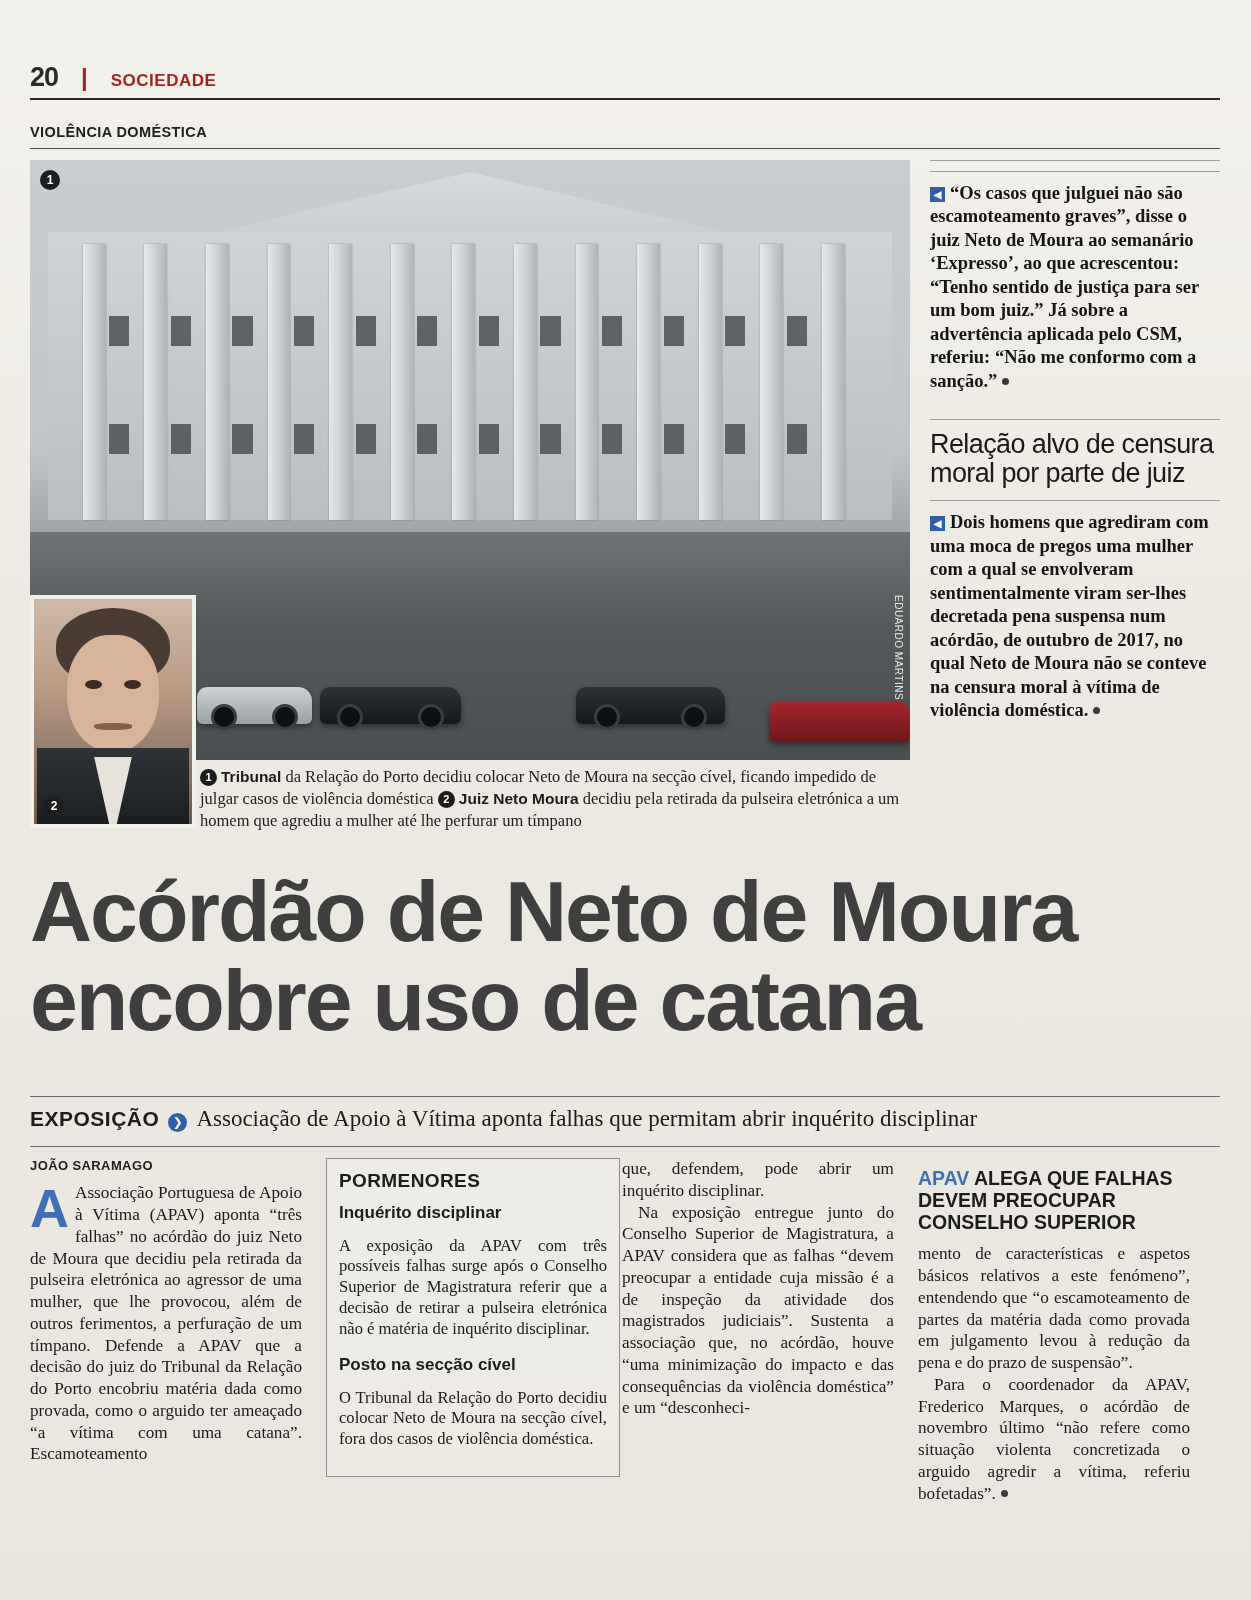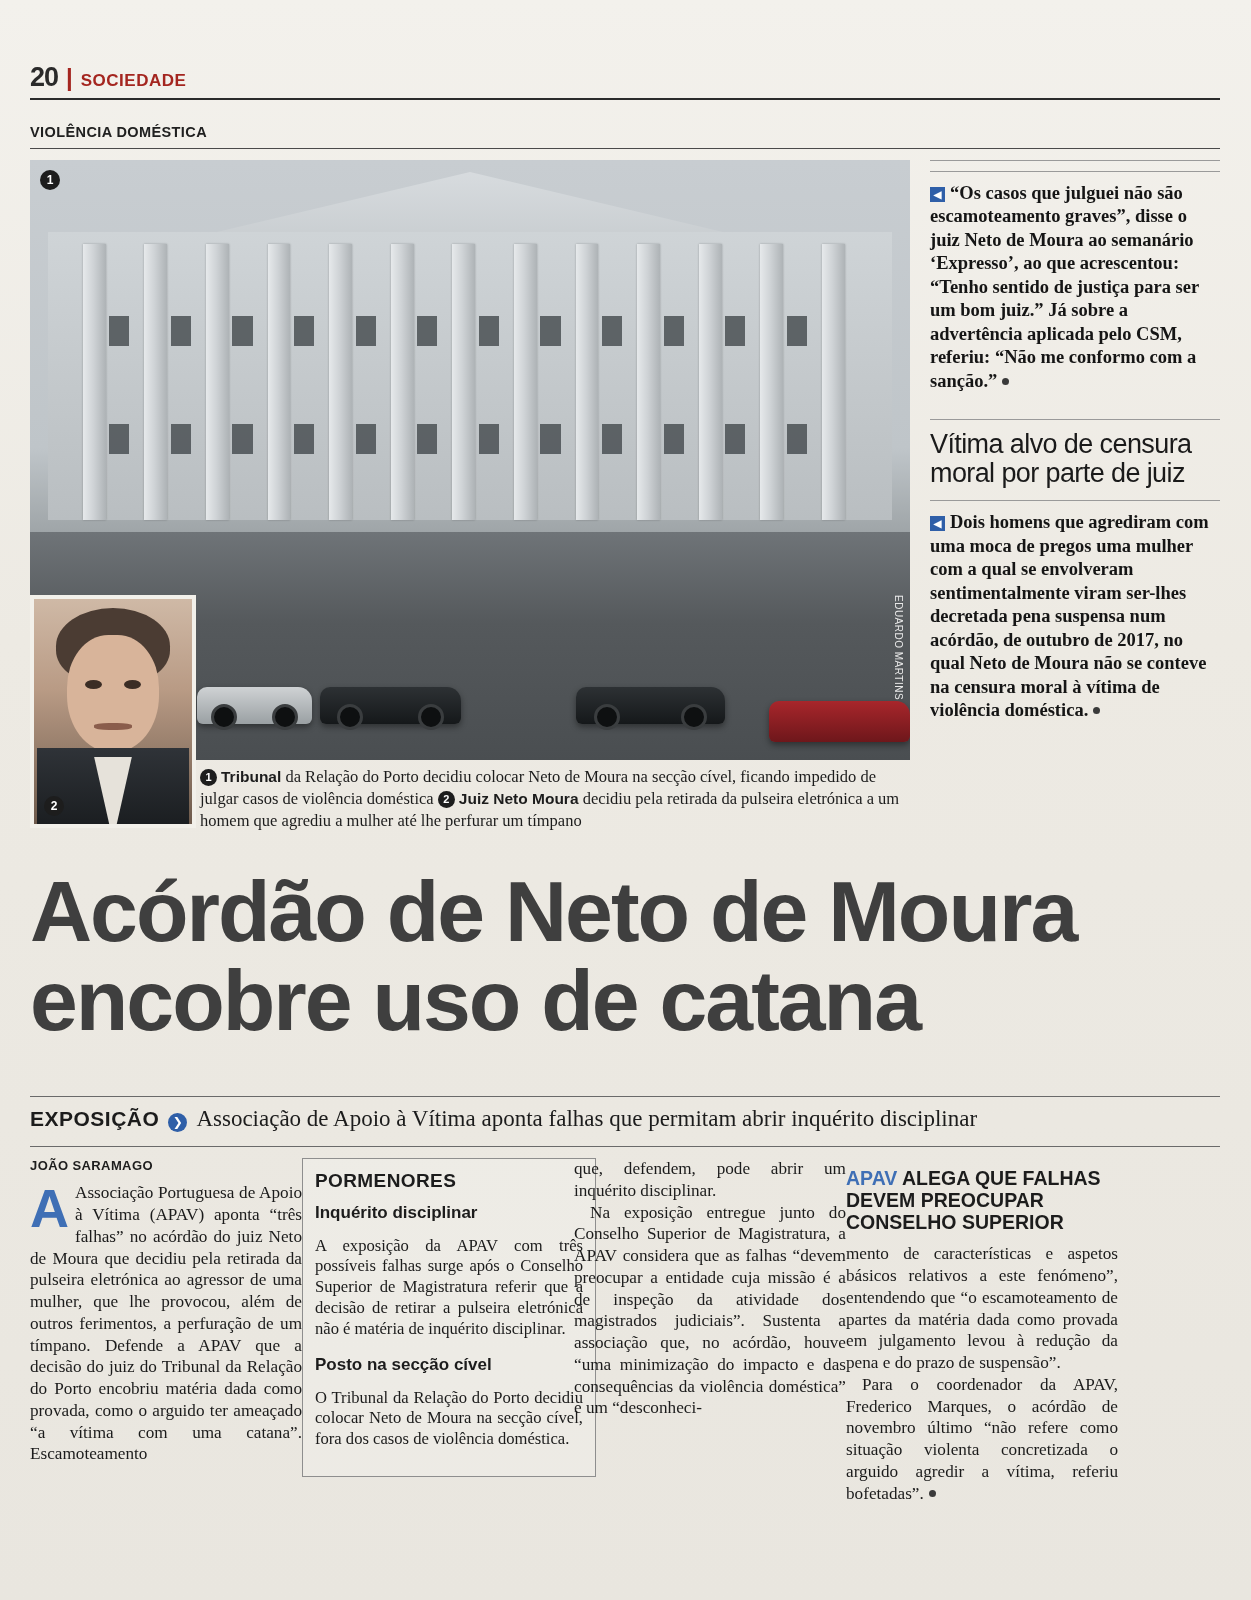--- a/index.html
+++ b/index.html
@@ -12,21 +12,21 @@
     overflow:hidden;
   }
   .page{
     position:absolute;inset:0;
     background:
       linear-gradient(180deg,#f3f1ec 0%,#edeae3 40%,#e9e6df 100%);
   }
   
   .masthead{
     position:absolute;left:30px;top:62px;width:1190px;
-    display:flex;align-items:baseline;gap:8px;
+    display:flex;align-items:baseline;gap:23px;
     font-family:"Liberation Sans",sans-serif;
   }
   .page-num{font-size:27px;font-weight:bold;color:#2a2a2a;letter-spacing:-1px;}
   .mast-sep{font-size:24px;color:#a4251f;font-weight:bold;}
   .mast-section{font-size:17px;font-weight:bold;color:#a4251f;letter-spacing:.5px;}
   .rule-top{position:absolute;left:30px;top:98px;width:1190px;height:2px;background:#2b2b2b;}
   .kicker{
     position:absolute;left:30px;top:124px;
     font-family:"Liberation Sans",sans-serif;
     font-size:14.5px;font-weight:bold;letter-spacing:.4px;color:#202020;
@@ -159,21 +159,21 @@
   }
   .deck-arrow{
     display:inline-flex;align-items:center;justify-content:center;
     width:19px;height:19px;border-radius:50%;background:#2f5fa8;color:#fff;
     font-size:12px;font-family:"Liberation Sans",sans-serif;
   }
   .deck-text{font-size:23px;color:#1c1c1c;}
   .deck-rule2{position:absolute;left:30px;top:1146px;width:1190px;height:1px;background:#6a6a6a;}
 
   
-  .cols{position:absolute;left:30px;top:1158px;width:1190px;height:430px;display:flex;}
+  .cols{position:absolute;left:30px;top:1158px;width:1190px;height:430px;display:flex;gap:24px;}
   .col-body{width:272px;font-size:17.2px;line-height:1.265;text-align:justify;}
   .byline{
     font-family:"Liberation Sans",sans-serif;font-weight:bold;font-size:13px;
     letter-spacing:.4px;color:#1d1d1d;margin-bottom:8px;
   }
   .dropcap{
     float:left;font-family:"Liberation Sans",sans-serif;font-weight:bold;
     font-size:54px;line-height:.82;margin:4px 6px 0 0;color:#3f6fb5;
   }
   .box{
@@ -288,21 +288,21 @@
   </div>
 
   <div class="rail">
     <div class="rail-rule"></div>
     <div class="rail-rule"></div>
     <div class="rail-body">
       <span class="bullet-sq">◀</span><span>“Os casos que julguei não são escamoteamento graves”, disse o juiz Neto de Moura ao semanário ‘Expresso’, ao que acrescentou: “Tenho sentido de justiça para ser um bom juiz.” Já sobre a advertência aplicada pelo CSM, referiu: “Não me conformo com a sanção.”</span><span class="enddot"></span>
     </div>
     <div class="rail-gap"></div>
     <div class="rail-rule"></div>
-    <div class="rail-title">Vítima alvo de censura moral por parte de juiz</div>
+    <div class="rail-title">Relação alvo de censura moral por parte de juiz</div>
     <div class="rail-rule"></div>
     <div class="rail-body">
       <span class="bullet-sq">◀</span><span>Dois homens que agrediram com uma moca de pregos uma mulher com a qual se envolveram sentimentalmente viram ser-lhes decretada pena suspensa num acórdão, de outubro de 2017, no qual Neto de Moura não se conteve na censura moral à vítima de violência doméstica.</span><span class="enddot"></span>
     </div>
   </div>
 
   <div class="headline">
     <div class="h-line1">Acórdão de Neto de Moura</div>
     <div class="h-line2">encobre uso de catana</div>
   </div>

